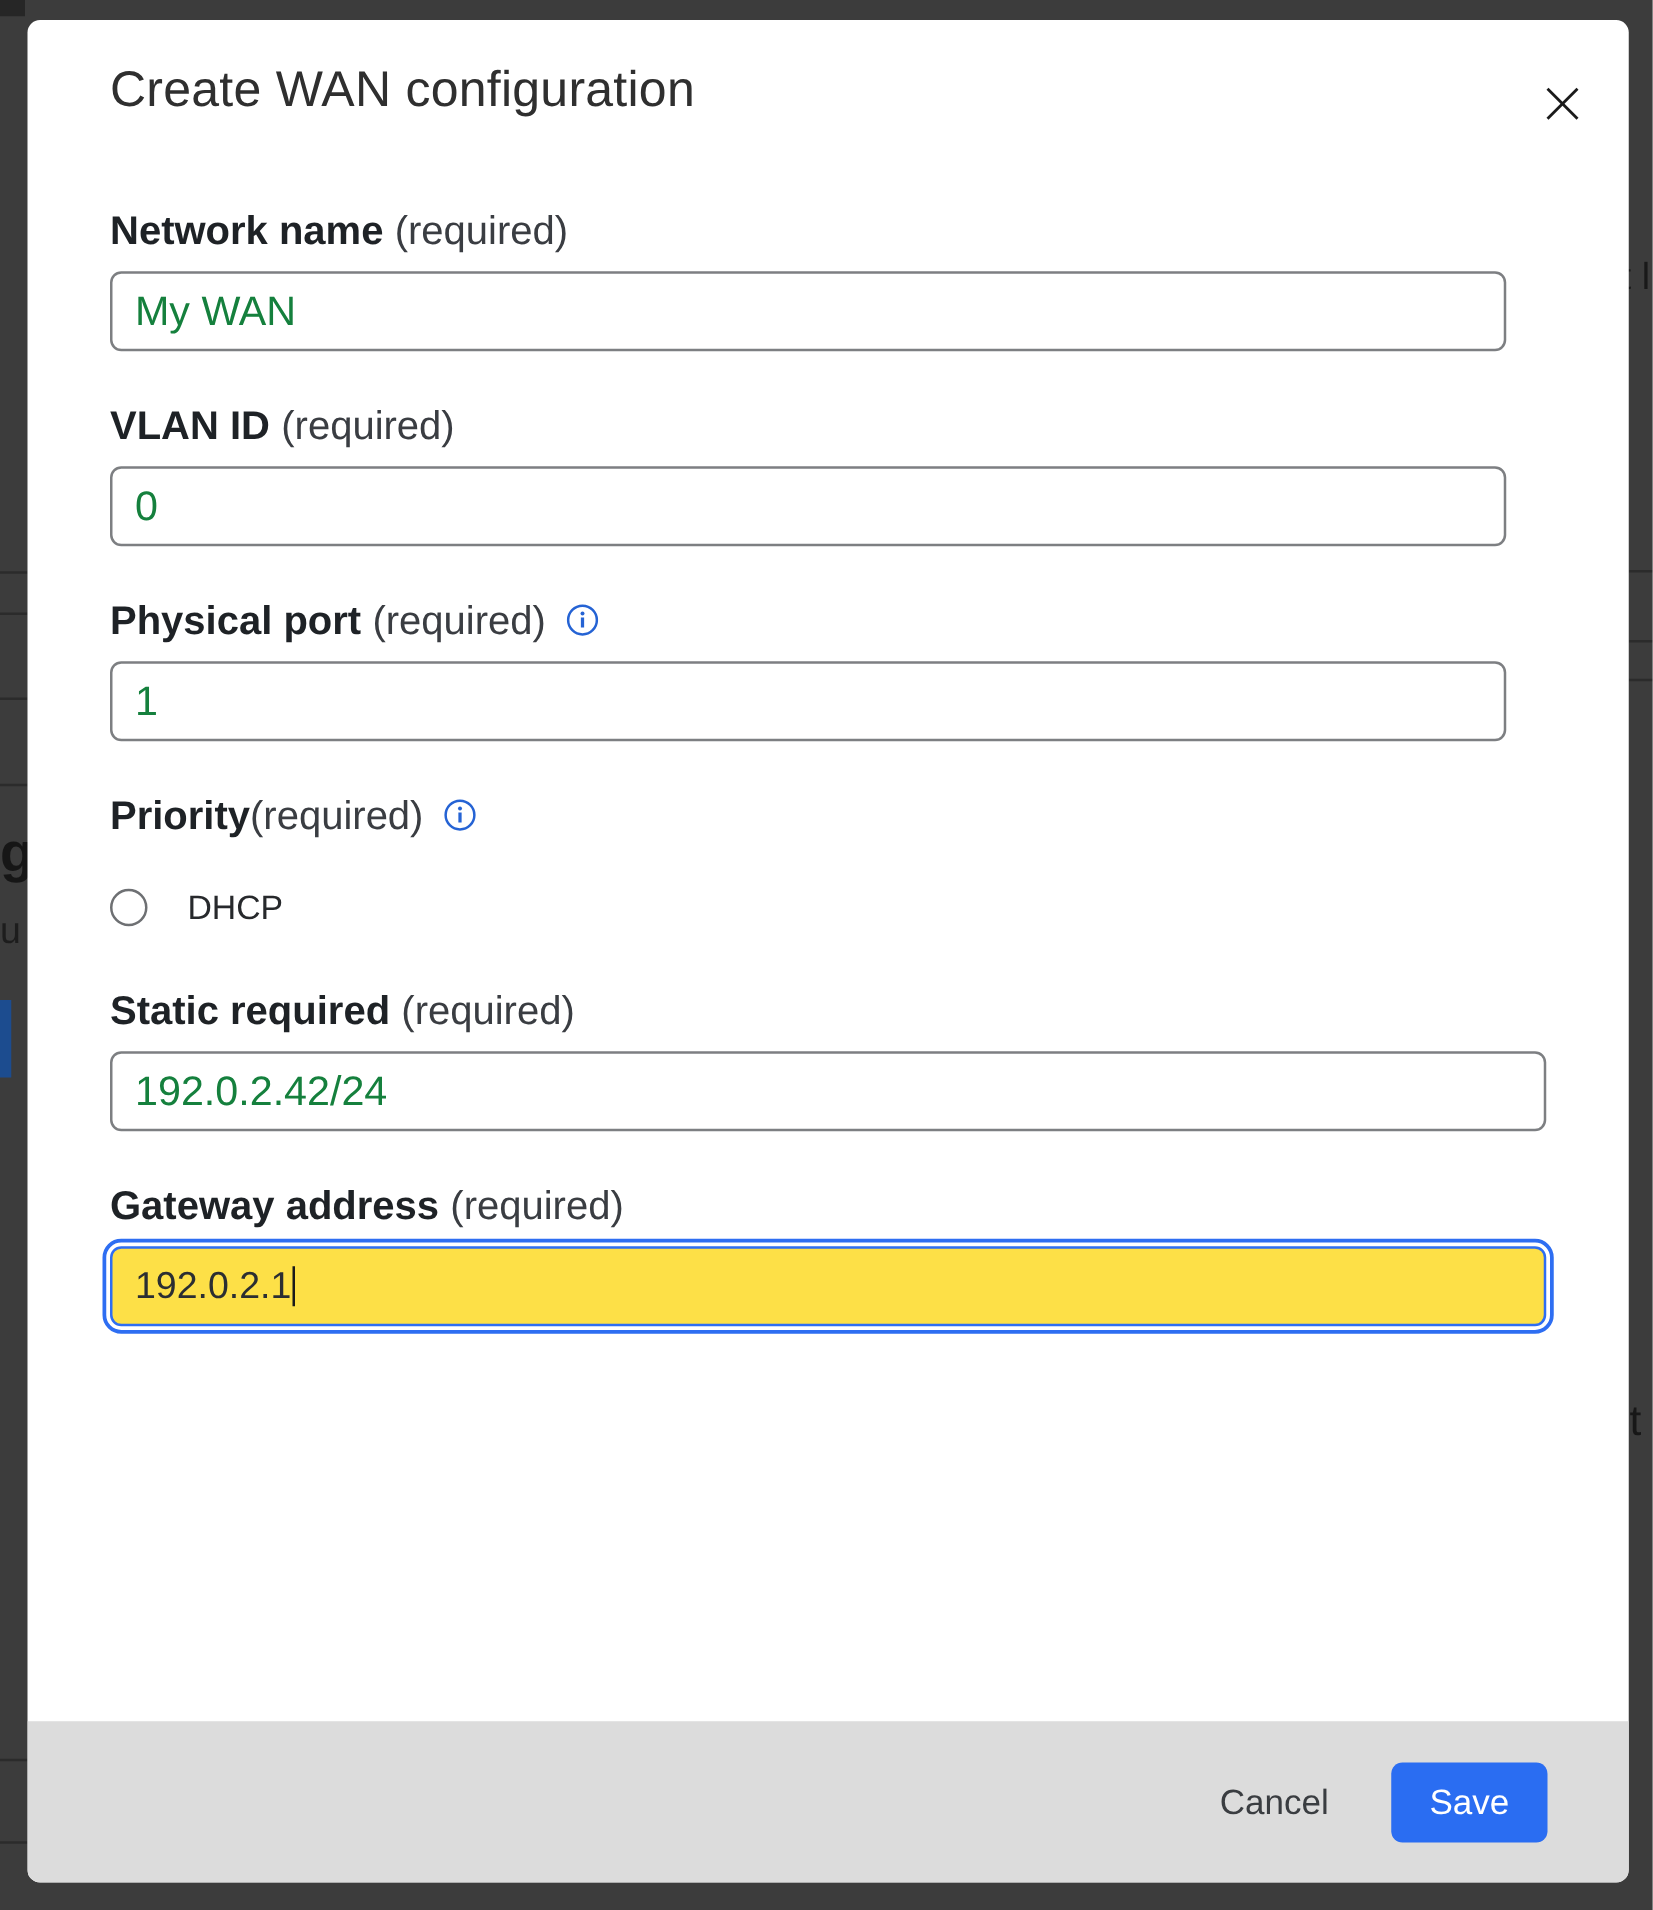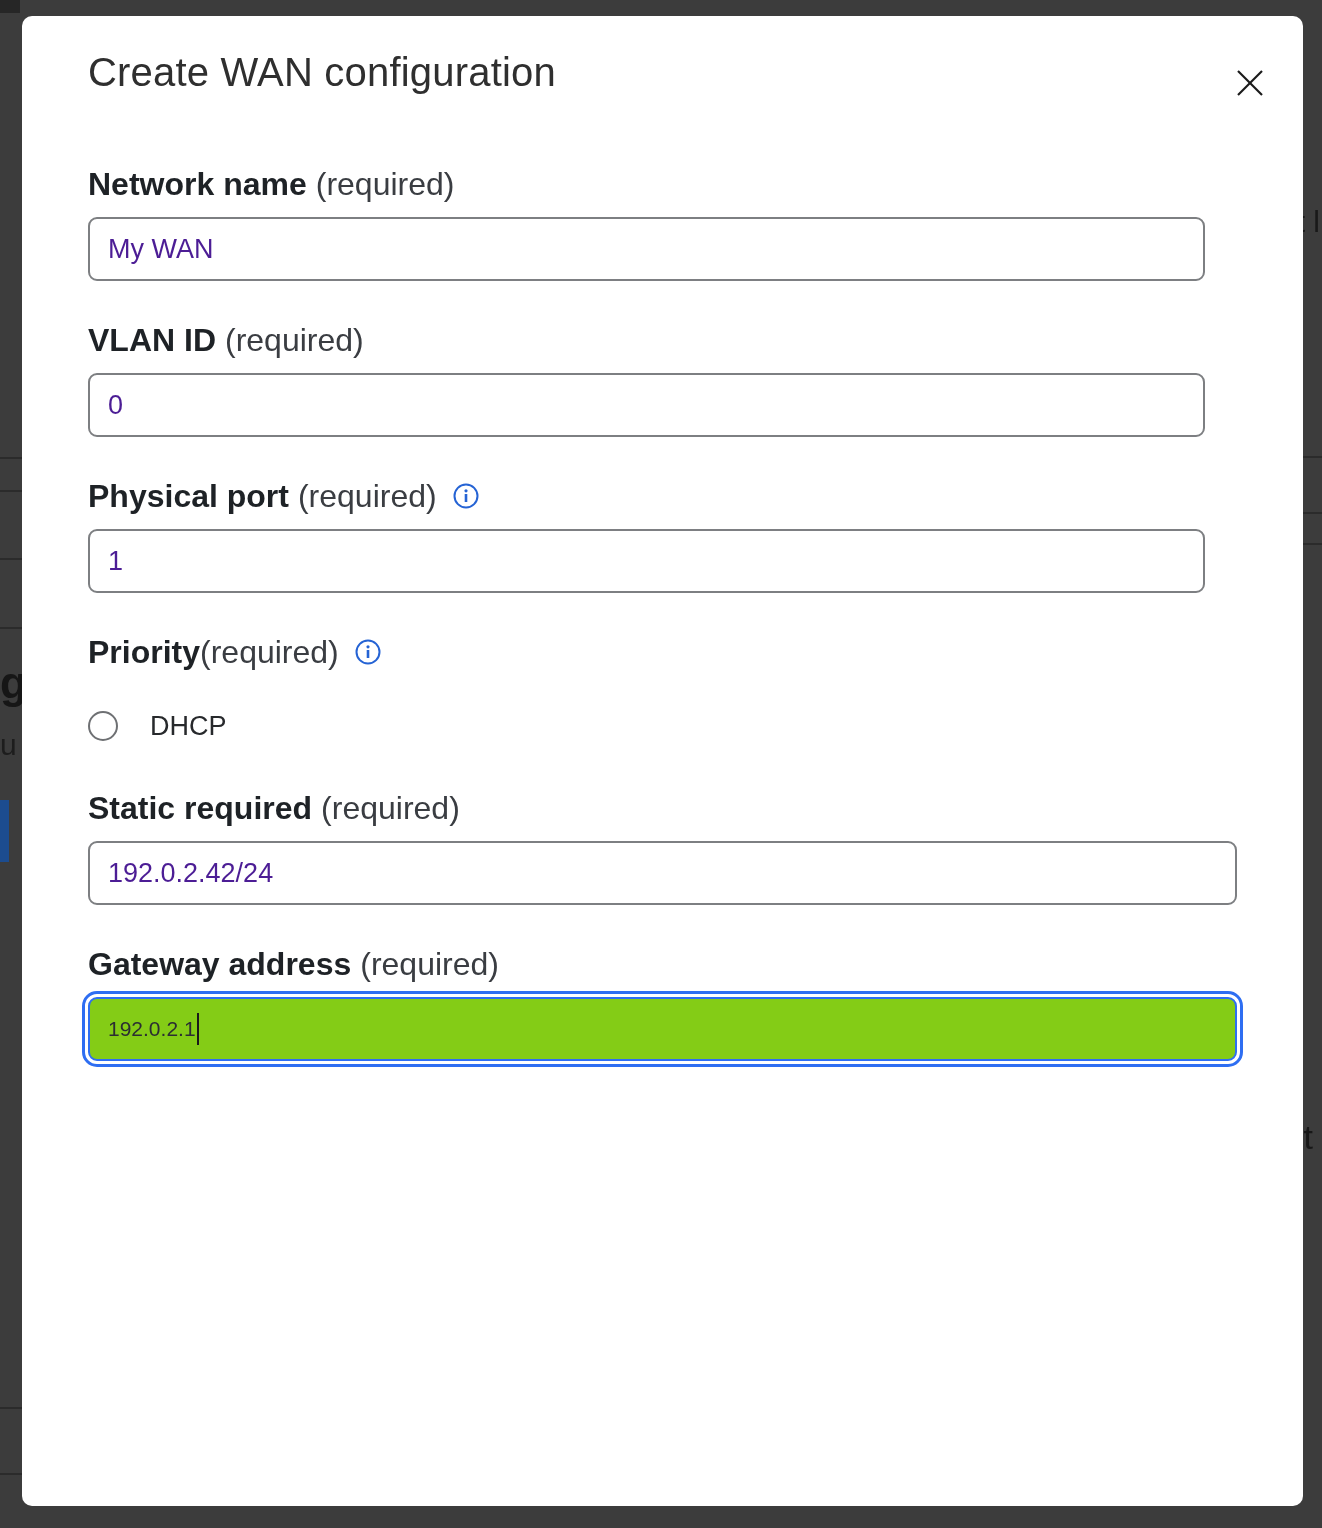--- a/index.html
+++ b/index.html
@@ -78,40 +78,40 @@
   }
 
   .text-input {
     display: block;
     width: 100%;
     height: 64px;
     border: 2px solid #7d7f82;
     border-radius: 9px;
     padding: 0 18px;
     font-family: "Liberation Sans", sans-serif;
-    font-size: 27px;
-    color: #4c1d95;
+    font-size: 33px;
+    color: #15803d;
     background: #ffffff;
     outline: none;
   }
   .text-input.narrow { width: calc(100% - 32px); }
 
   
   .focus-input {
     width: 100%;
     height: 64px;
     border: 2px solid #2e6ef2;
     border-radius: 9px;
     outline: 3px solid #2e6ef2;
     outline-offset: 3px;
     padding: 0 18px;
     display: flex; align-items: center;
-    font-size: 21px;
+    font-size: 30px;
     color: #2b2e32;
-    background: #84cc16;
+    background: #fde047;
   }
   .caret { display: inline-block; width: 2px; height: 32px; background: #1a1a1a; margin-left: 1px; }
 
   .section-heading {
     font-size: 28px; font-weight: 700;
     color: #1e2226;
     line-height: 34px;
     margin-bottom: 24px;
   }
   .radio-row {
@@ -264,14 +264,18 @@
         <span class="label-main">Gateway address</span>
         <span class="label-req">(required)</span>
       </div>
       <div class="focus-input">
         <span>192.0.2.1</span>
         <span class="caret"></span>
       </div>
     </div>
   </div>
 
+  <div class="modal-footer">
+    <button class="cancel-btn">Cancel</button>
+    <button class="save-btn">Save</button>
+  </div>
 
 </div>
 
 </body></html>

